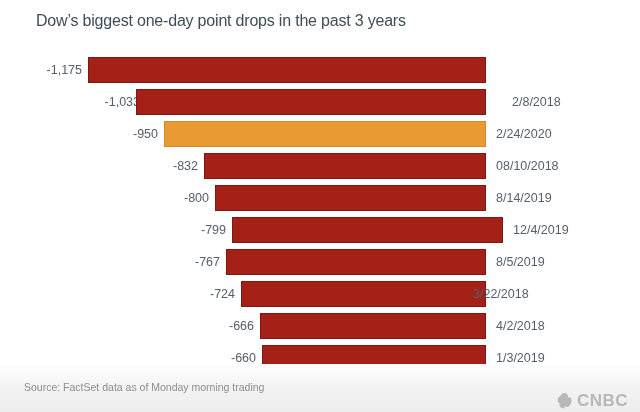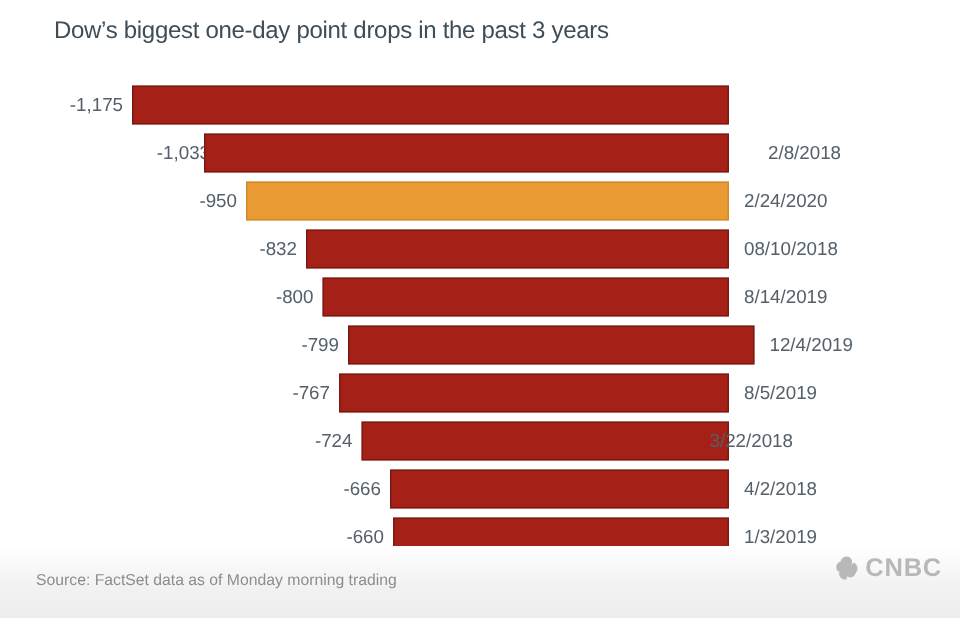--- a/index.html
+++ b/index.html
@@ -105,21 +105,21 @@
     left: 24px;
     top: 17px;
     font-size: 10.5px;
     color: #8d8d8d;
     white-space: nowrap;
   }
 
   #cnbc-logo {
     position: absolute;
     right: 12px;
-    top: 6px;
+    top: 28px;
     display: flex;
     align-items: flex-start;
     gap: 4px;
   }
 
   #cnbc-peacock {
     width: 17px;
     height: 17px;
     display: block;
   }

